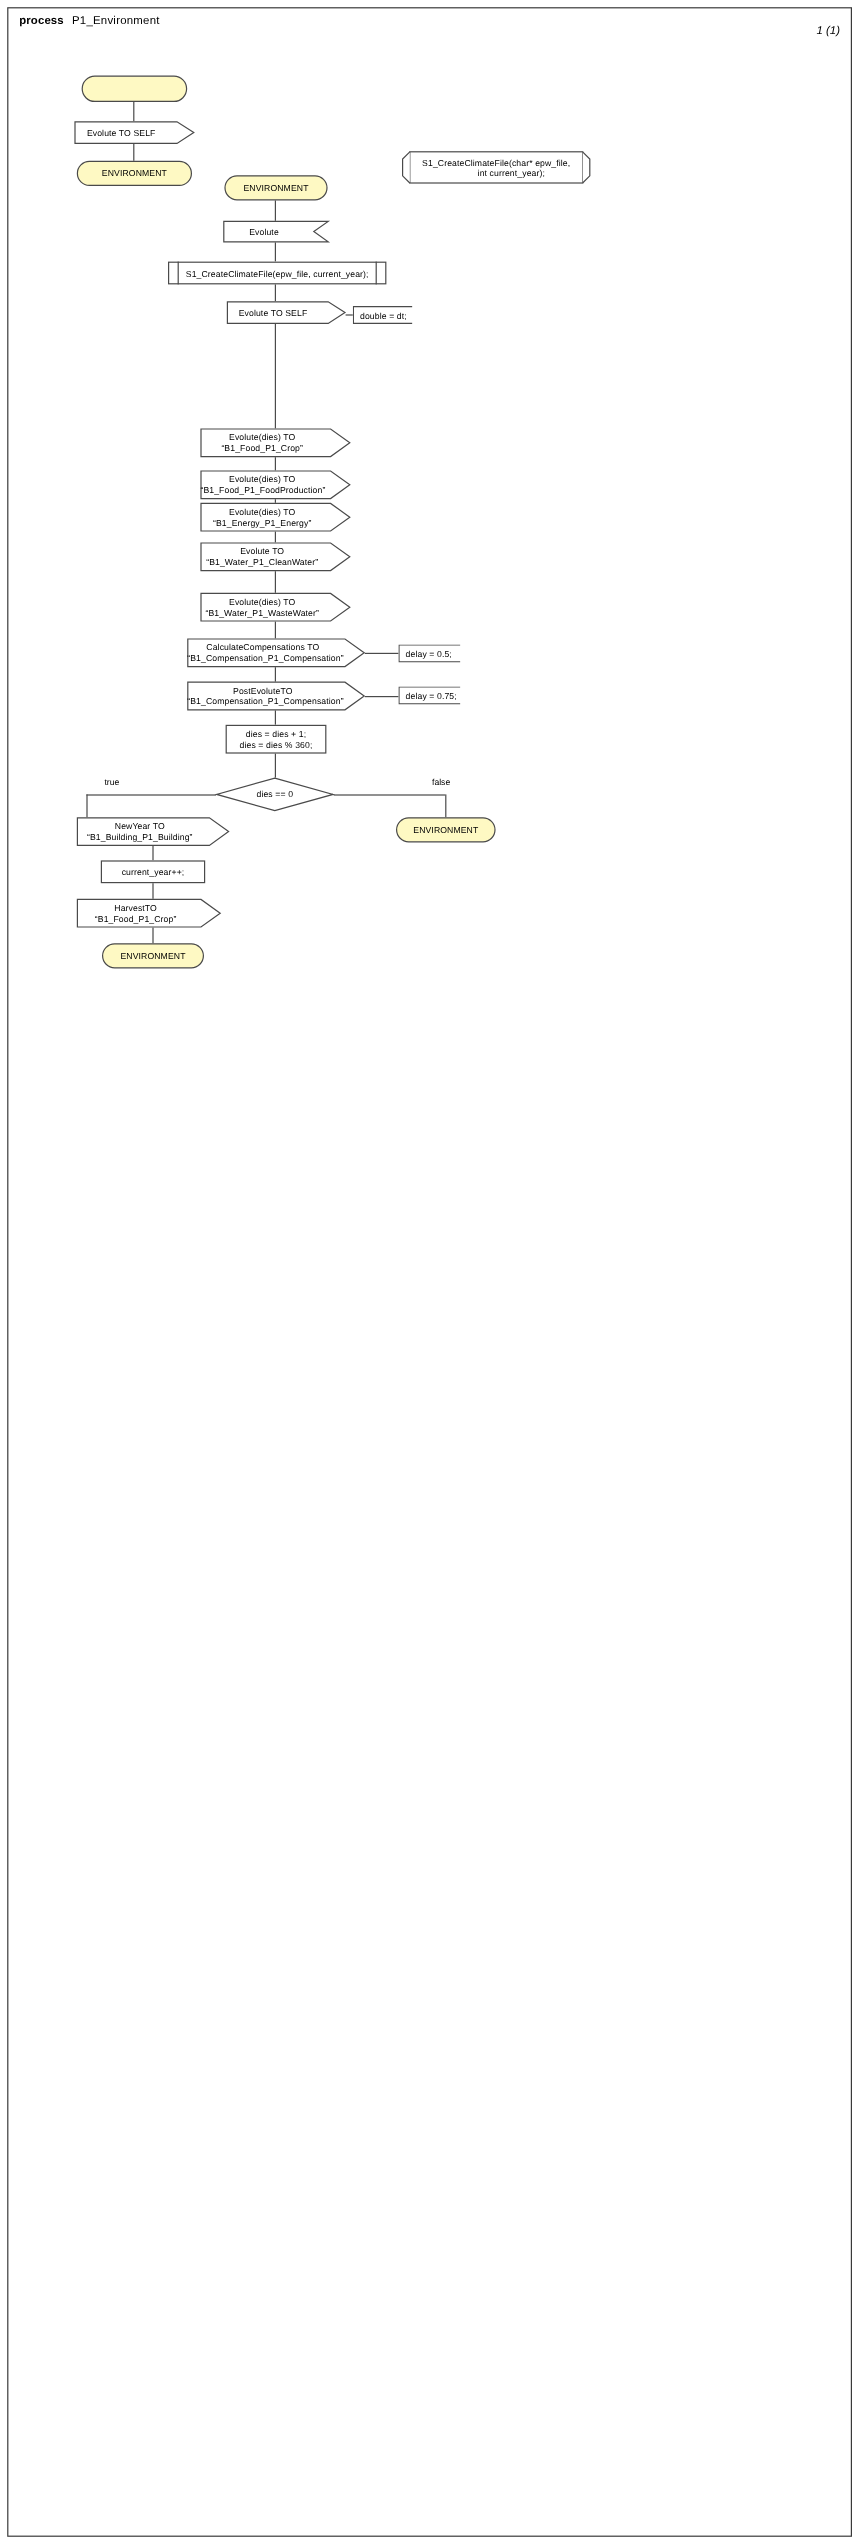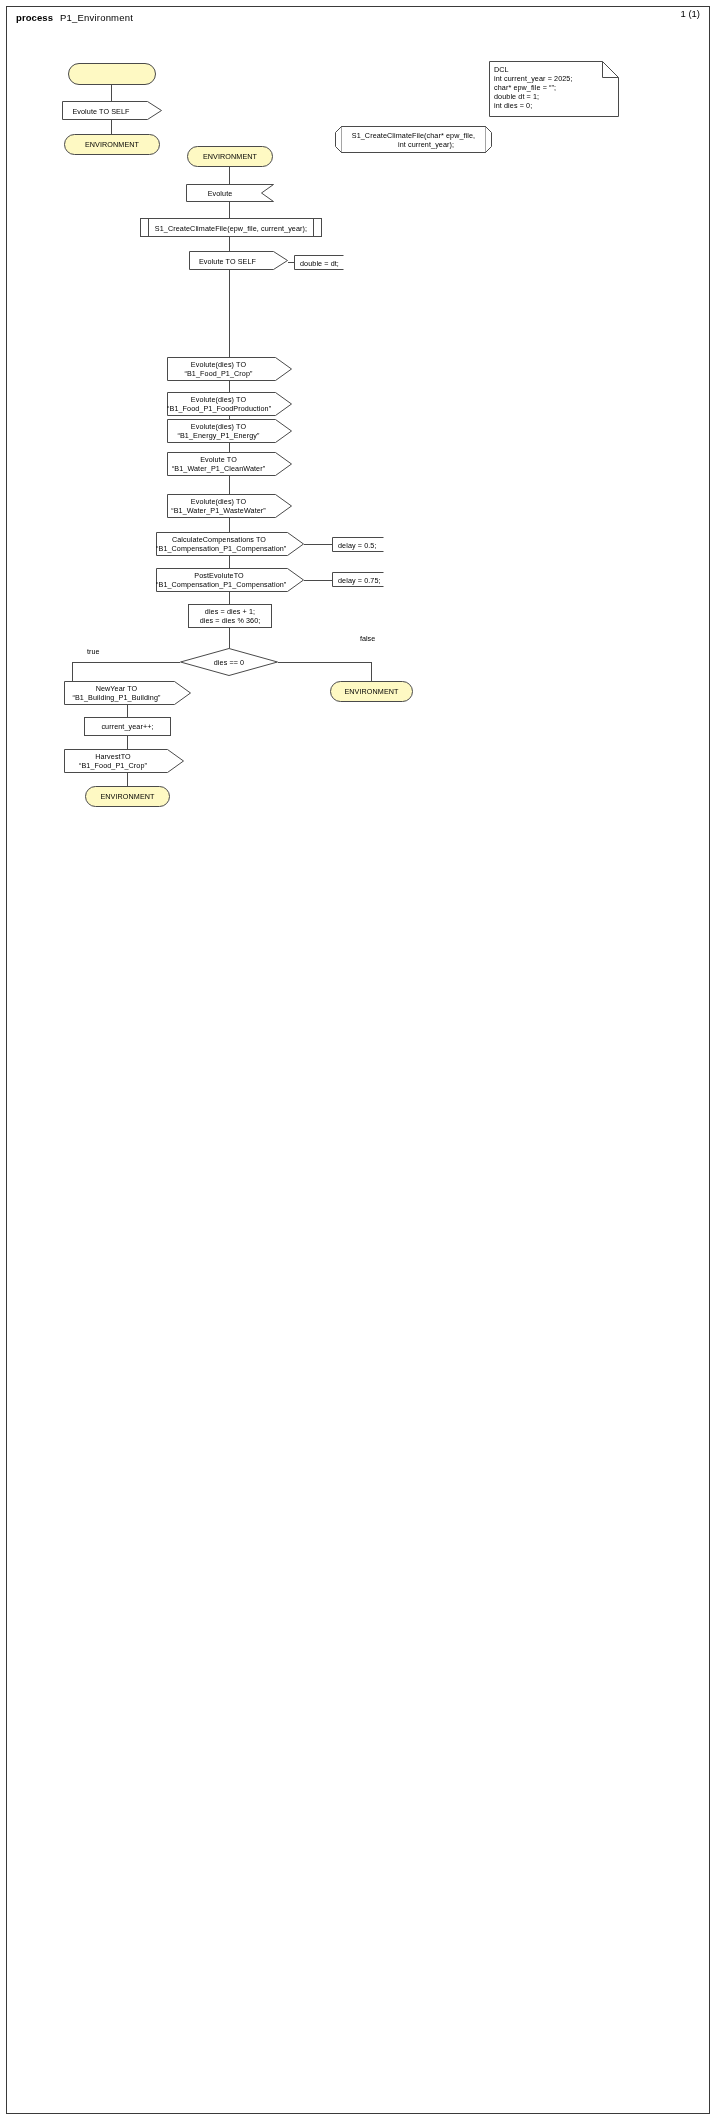--- a/index.html
+++ b/index.html
@@ -43,23 +43,24 @@
     position: absolute;
     left: 60px;
     top: 12px;
     font-size: 9.5px;
     color: #000;
     letter-spacing: 0.2px;
   }
   .hdr-page {
     position: absolute;
     right: 18px;
-    top: 8px;
+    top: 20px;
     font-size: 9.5px;
     color: #000;
+    font-style: italic;
   }
 
   
   .node {
     position: absolute;
     box-sizing: border-box;
   }
   .lbl {
     font-size: 7.2px;
     line-height: 9px;
@@ -191,31 +192,20 @@
 <body>
 
 <div id="page">
 
   <div id="page-frame"></div>
 
   <div class="hdr-kw">process</div>
   <div class="hdr-name">P1_Environment</div>
   <div class="hdr-page">1 (1)</div>
 
-  <div class="note-wrap" style="left:489px; top:61px; width:130px; height:56px;">
-    <svg width="130" height="56" viewBox="0 0 130 56">
-      <path d="M0.5 0.5 L113.5 0.5 L129.5 16.5 L129.5 55.5 L0.5 55.5 Z" fill="#ffffff" stroke="#4a4a4a" stroke-width="1"></path>
-      <path d="M113.5 0.5 L113.5 16.5 L129.5 16.5" fill="none" stroke="#4a4a4a" stroke-width="1"></path>
-    </svg>
-    <div class="lbl lbl-l">DCL
-int current_year = 2025;
-char* epw_file = “”;
-double dt = 1;
-int dies = 0;</div>
-  </div>
 
   <div class="pdecl-wrap" style="left:335px; top:126px; width:157px; height:27px;">
     <svg width="157" height="27" viewBox="0 0 157 27">
       <rect x="6.5" y="0.5" width="144" height="26" fill="#ffffff" stroke="#4a4a4a" stroke-width="1"></rect>
       <path d="M6.5 0.5 L0.5 6.5 L0.5 20.5 L6.5 26.5" fill="#ffffff" stroke="#4a4a4a" stroke-width="1"></path>
       <path d="M150.5 0.5 L156.5 6.5 L156.5 20.5 L150.5 26.5" fill="#ffffff" stroke="#4a4a4a" stroke-width="1"></path>
     </svg>
     <div class="lbl">S1_CreateClimateFile(char* epw_file,
             int current_year);</div>
   </div>
@@ -361,21 +351,21 @@
     <svg width="98" height="28" viewBox="0 0 98 28">
       <path d="M49 0.5 L97.5 14 L49 27.5 L0.5 14 Z" fill="#ffffff" stroke="#4a4a4a" stroke-width="1"></path>
     </svg>
     <div class="lbl">dies == 0</div>
   </div>
 
   <div class="branch-lbl" style="left:68px; top:647px;margin-left:19px;">true</div>
   <div class="hline" style="left:72px; top:662px; width:108px;"></div>
   <div class="vline" style="left:72px; top:662px; height:19px;"></div>
 
-  <div class="branch-lbl" style="left:360px; top:634px;">false</div>
+  <div class="branch-lbl" style="left:360px; top:647px;">false</div>
   <div class="hline" style="left:278px; top:662px; width:93px;"></div>
   <div class="vline" style="left:371px; top:662px; height:19px;"></div>
 
   <div class="node state" style="left:330px; top:681px; width:83px; height:21px;">
     <span class="lbl">ENVIRONMENT</span>
   </div>
 
   <div class="output-wrap" style="left:64px; top:681px; width:127px; height:24px;">
     <svg width="127" height="24" viewBox="0 0 127 24">
       <path d="M0.5 0.5 L110.5 0.5 L126.5 12 L110.5 23.5 L0.5 23.5 Z" fill="#ffffff" stroke="#4a4a4a" stroke-width="1"></path>

